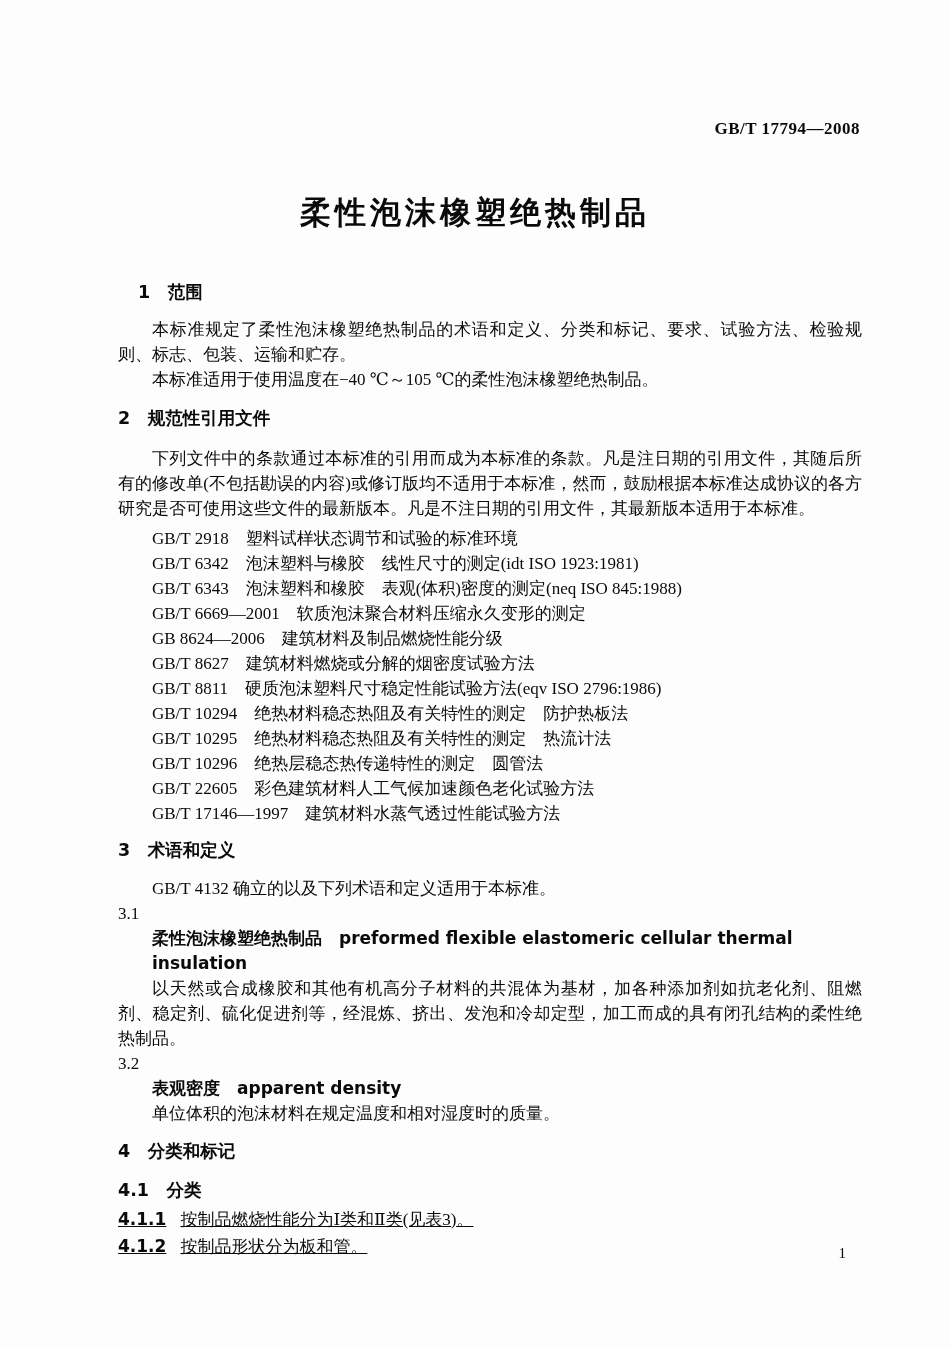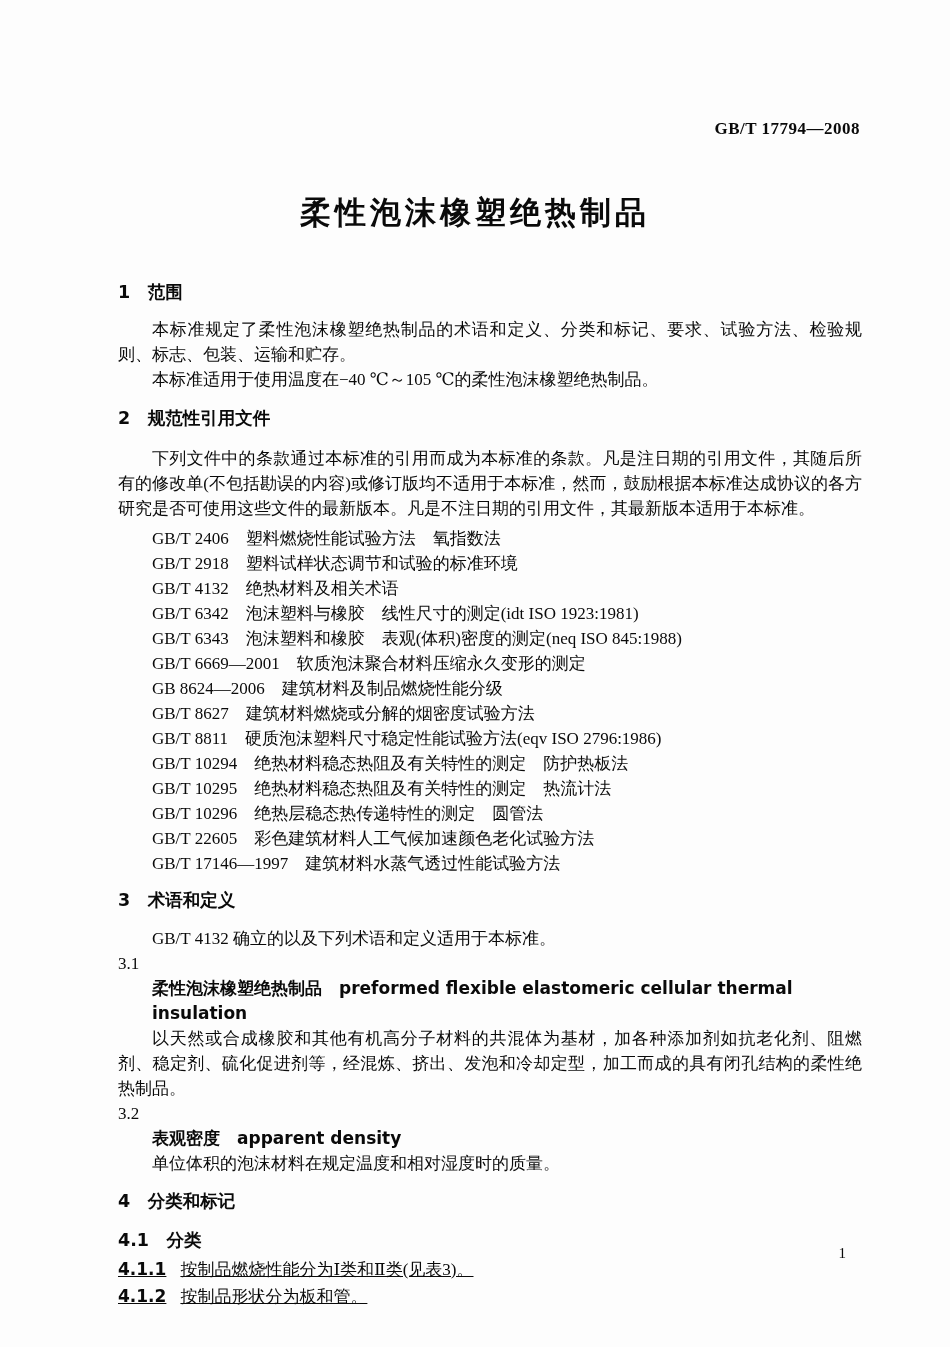--- a/index.html
+++ b/index.html
@@ -28,21 +28,21 @@
   }
 
   .content{
     position:absolute;top:272px;left:118px;width:744px;
     font-size:17px;line-height:25px;
   }
   .sec-h{
     font-family:"DejaVu Sans","Liberation Sans",sans-serif;
     font-weight:bold;font-size:17.5px;
   }
-  #h-scope{margin-top:8px;}
+  #h-scope{margin-top:8px;margin-left:20px;}
   .para{
     text-indent:2em;
     text-align:justify;
     margin:0;
   }
   #p-scope1{margin-top:12px;}
   #h-refs{margin-top:14px;}
   #p-refs-intro{margin-top:15px;}
   .refs-list{margin-top:5px;}
   .ref-item{
@@ -84,23 +84,21 @@
   <div class="content">
 
     <div class="sec-h" id="h-scope">1　范围</div>
     <p class="para" id="p-scope1">本标准规定了柔性泡沫橡塑绝热制品的术语和定义、分类和标记、要求、试验方法、检验规则、标志、包装、运输和贮存。</p>
     <p class="para" id="p-scope2">本标准适用于使用温度在−40 ℃～105 ℃的柔性泡沫橡塑绝热制品。</p>
 
     <div class="sec-h" id="h-refs">2　规范性引用文件</div>
     <p class="para" id="p-refs-intro">下列文件中的条款通过本标准的引用而成为本标准的条款。凡是注日期的引用文件，其随后所有的修改单(不包括勘误的内容)或修订版均不适用于本标准，然而，鼓励根据本标准达成协议的各方研究是否可使用这些文件的最新版本。凡是不注日期的引用文件，其最新版本适用于本标准。</p>
 
     <div class="refs-list">
-      <div class="ref-item">GB/T 2406　塑料燃烧性能试验方法　氧指数法</div>
       <div class="ref-item">GB/T 2918　塑料试样状态调节和试验的标准环境</div>
-      <div class="ref-item">GB/T 4132　绝热材料及相关术语</div>
       <div class="ref-item">GB/T 6342　泡沫塑料与橡胶　线性尺寸的测定(idt ISO 1923:1981)</div>
       <div class="ref-item">GB/T 6343　泡沫塑料和橡胶　表观(体积)密度的测定(neq ISO 845:1988)</div>
       <div class="ref-item">GB/T 6669—2001　软质泡沫聚合材料压缩永久变形的测定</div>
       <div class="ref-item">GB 8624—2006　建筑材料及制品燃烧性能分级</div>
       <div class="ref-item">GB/T 8627　建筑材料燃烧或分解的烟密度试验方法</div>
       <div class="ref-item">GB/T 8811　硬质泡沫塑料尺寸稳定性能试验方法(eqv ISO 2796:1986)</div>
       <div class="ref-item">GB/T 10294　绝热材料稳态热阻及有关特性的测定　防护热板法</div>
       <div class="ref-item">GB/T 10295　绝热材料稳态热阻及有关特性的测定　热流计法</div>
       <div class="ref-item">GB/T 10296　绝热层稳态热传递特性的测定　圆管法</div>
       <div class="ref-item">GB/T 22605　彩色建筑材料人工气候加速颜色老化试验方法</div>

